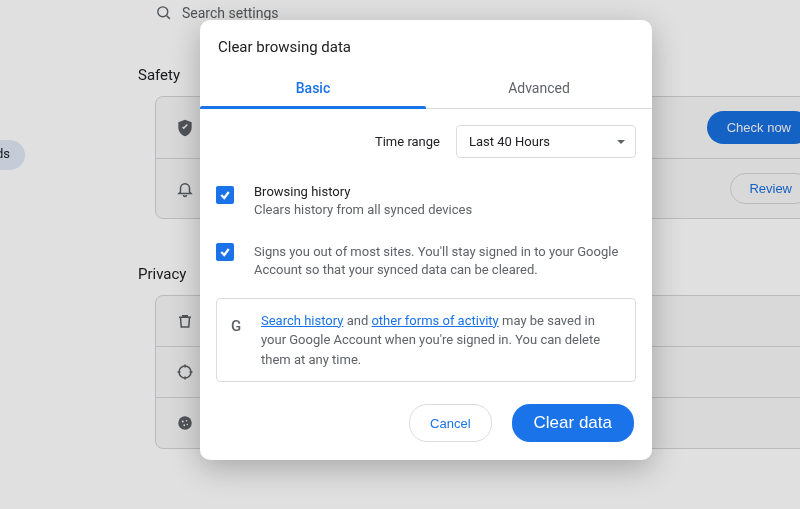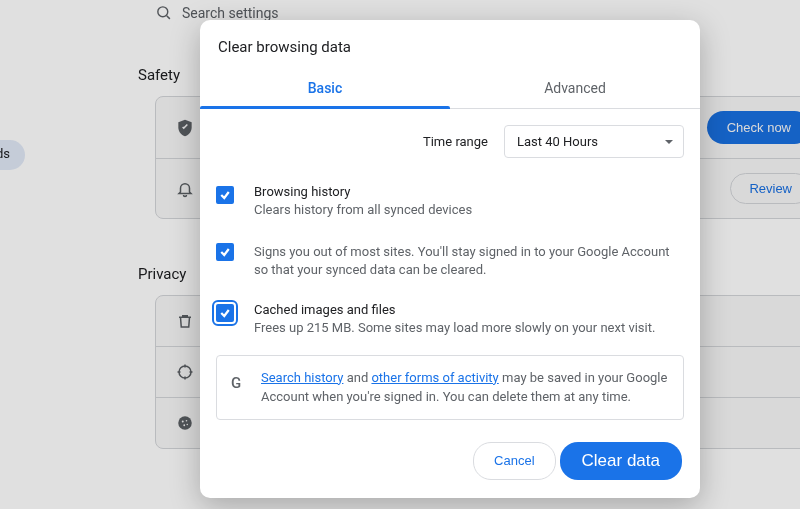--- a/index.html
+++ b/index.html
@@ -82,21 +82,21 @@
     font-size: 13px;
     padding: 9px 20px;
     border-radius: 18px;
   }
 
   
   .modal {
     position: absolute;
     top: 20px;
     left: 200px;
-    width: 500px;
+    width: 452px;
     background: #fff;
     border-radius: 10px;
     box-shadow: 0 8px 30px rgba(0,0,0,0.25);
     overflow: hidden;
   }
   .modal-title {
     font-size: 15px;
     padding: 18px 18px 14px;
     color: #202124;
   }
@@ -193,21 +193,21 @@
     position: absolute;
     left: 14px; top: 16px;
     font-weight: 500;
     font-size: 15px;
     color: #5f6368;
   }
   .note a { color: #1a73e8; text-decoration: underline; }
   .actions {
     display: flex;
     justify-content: flex-end;
-    gap: 4px;
+    gap: 20px;
     padding: 14px 18px 18px;
   }
   .btn-outline-blue {
     border: 1px solid #dadce0;
     background: #fff;
     color: #1a73e8;
     font-size: 13px;
     font-weight: 500;
     padding: 8px 20px;
     border-radius: 18px;
@@ -330,31 +330,20 @@
       <div class="chk">
           <svg viewBox="0 0 16 16">
             <polyline points="3,8 7,12 13,4"></polyline>
           </svg>
         </div>
       <div>
         <div class="opt-desc">Signs you out of most sites. You'll stay signed in to your Google Account so that your synced data can be cleared.</div>
       </div>
     </div>
 
-    <div class="opt">
-      <div class="chk focused">
-          <svg viewBox="0 0 16 16">
-            <polyline points="3,8 7,12 13,4"></polyline>
-          </svg>
-        </div>
-      <div>
-        <div class="opt-title">Cached images and files</div>
-        <div class="opt-desc">Frees up 215 MB. Some sites may load more slowly on your next visit.</div>
-      </div>
-    </div>
 
     <div class="note">
       <span class="g">G</span>
       <a href="#">Search history</a><span> and </span><a href="#">other forms of activity</a><span> may be saved in your Google Account when you're signed in. You can delete them at any time.</span>
     </div>
   </div>
   <div class="actions">
     <button class="btn-outline-blue">Cancel</button>
     <button class="btn-solid-blue">Clear data</button>
   </div>

